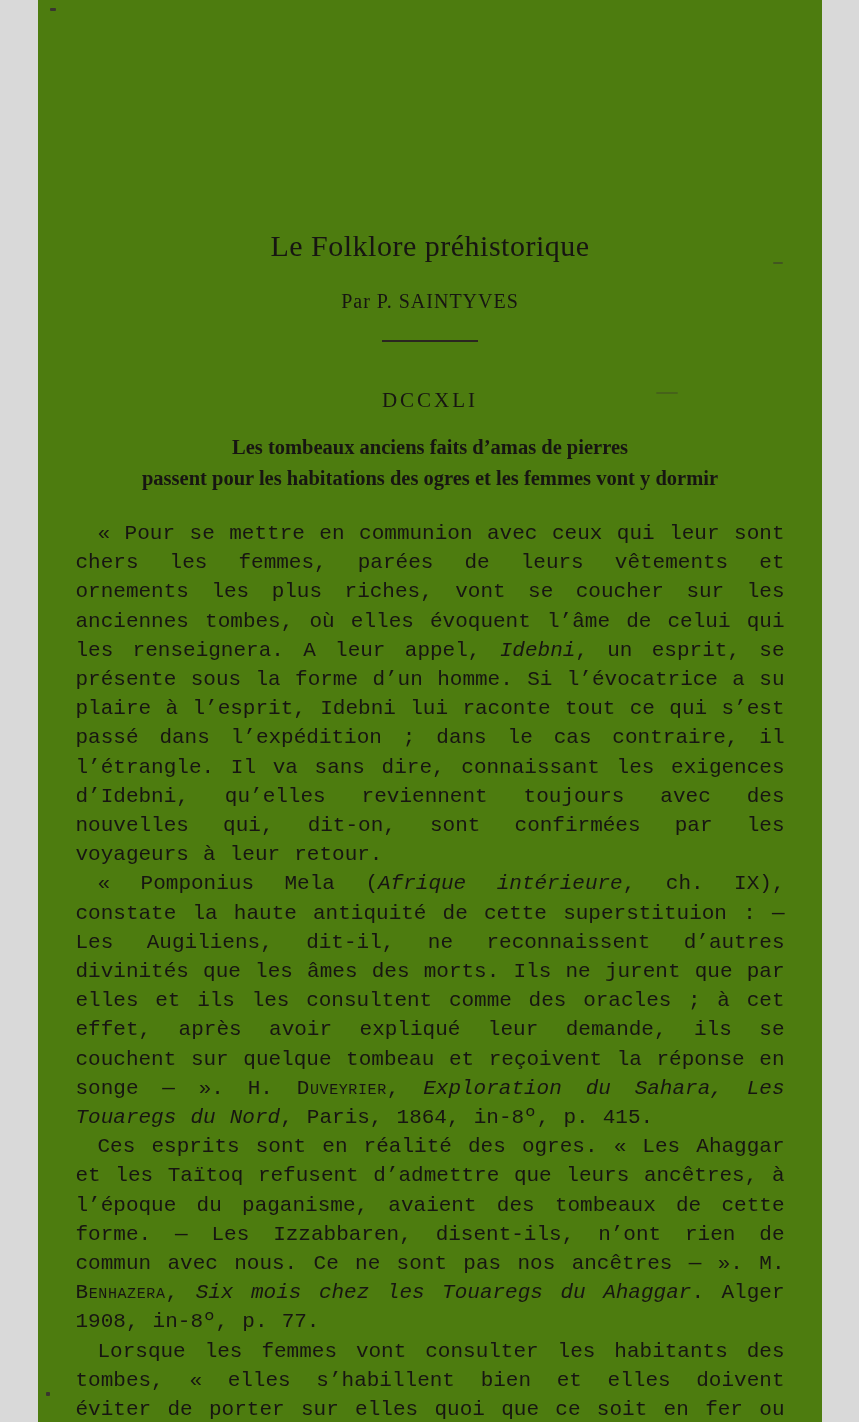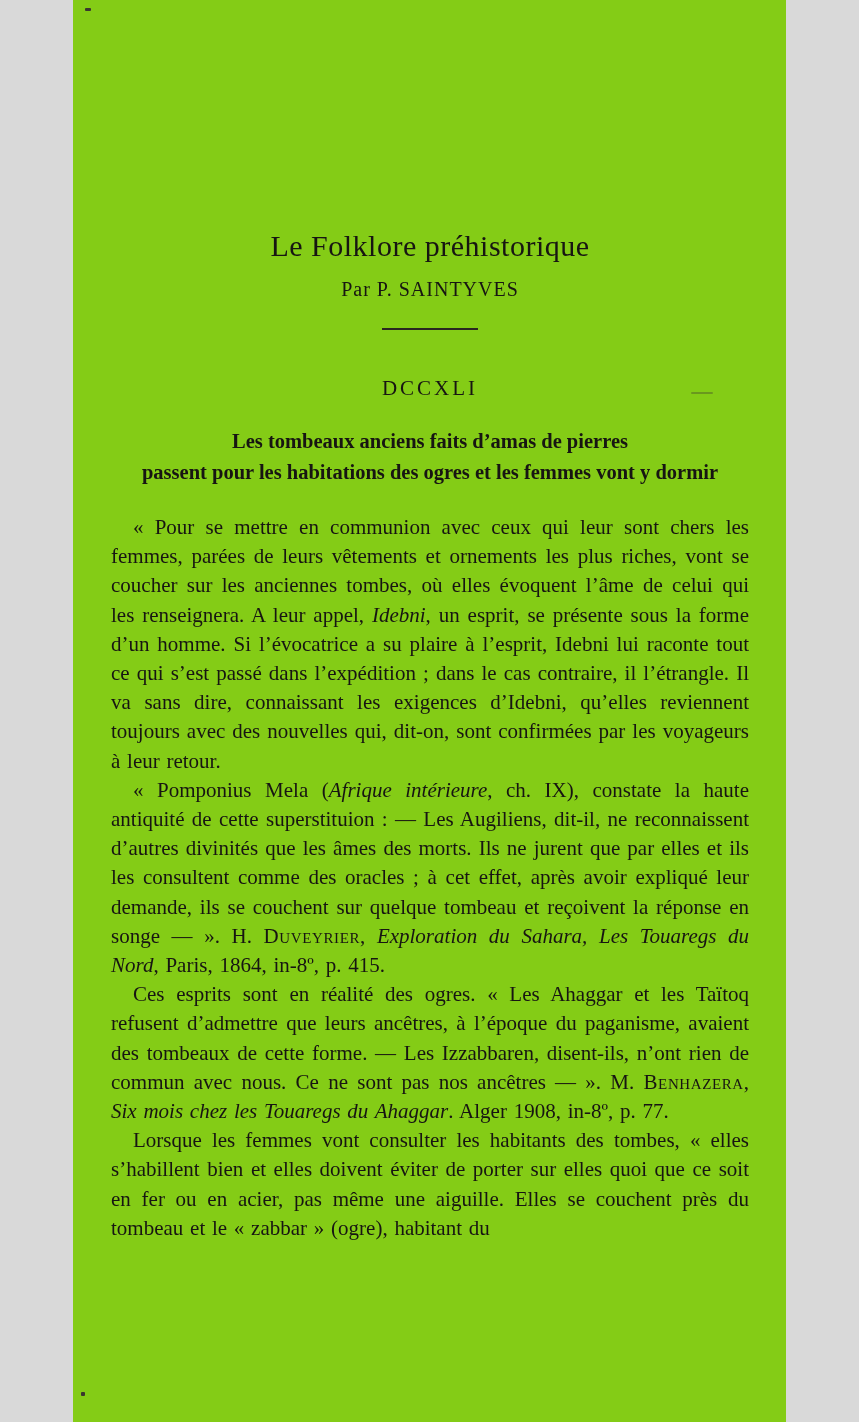--- a/index.html
+++ b/index.html
@@ -2,73 +2,74 @@
 <html><head>
 <meta charset="utf-8">
 <style>
   html, body {
     margin: 0;
     padding: 0;
     background: #d9d9d9;
   }
   .page {
     position: relative;
-    width: 713px;
+    width: 784px;
     height: 1422px;
     margin: 0 auto;
-    background: #84cc16;
+    background: #4d7c0f;
     color: #171512;
     font-family: "Liberation Serif", "DejaVu Serif", serif;
     box-sizing: border-box;
     padding: 226px 37px 0 38px;
     overflow: hidden;
   }
   .title {
     margin: 0;
     text-align: center;
     font-weight: normal;
     font-size: 30px;
     line-height: 1.3;
     letter-spacing: 0.5px;
   }
   .byline {
-    margin-top: 13px;
+    margin-top: 25px;
     text-align: center;
     font-size: 20px;
     letter-spacing: 1px;
   }
   .rule {
     width: 96px;
     height: 0;
     border-top: 2px solid #2a2620;
     margin: 27px auto 0 auto;
   }
   .section-number {
     margin-top: 46px;
     text-align: center;
     font-size: 21px;
     letter-spacing: 3px;
   }
   .section-heading {
-    margin-top: 25px;
+    margin-top: 19px;
     text-align: center;
     font-weight: bold;
     font-size: 20.5px;
     line-height: 31px;
   }
   .body-text {
     margin-top: 25px;
     font-size: 21px;
     line-height: 29.2px;
     text-align: justify;
     word-spacing: 1.5px;
   }
   .body-par {
     margin: 0;
     text-indent: 22px;
+    font-family: Liberation Mono, monospace;
   }
   .italic { font-style: italic; }
   .smallcaps { font-variant: small-caps; letter-spacing: 0.6px; }
   .artifact {
     position: absolute;
     background: #3a362f;
     border-radius: 1px;
   }
   .artifact.a1 { left: 12px; top: 8px;   width: 6px; height: 3px; }
   .artifact.a2 { left: 8px;  top: 1392px; width: 4px; height: 4px; }

